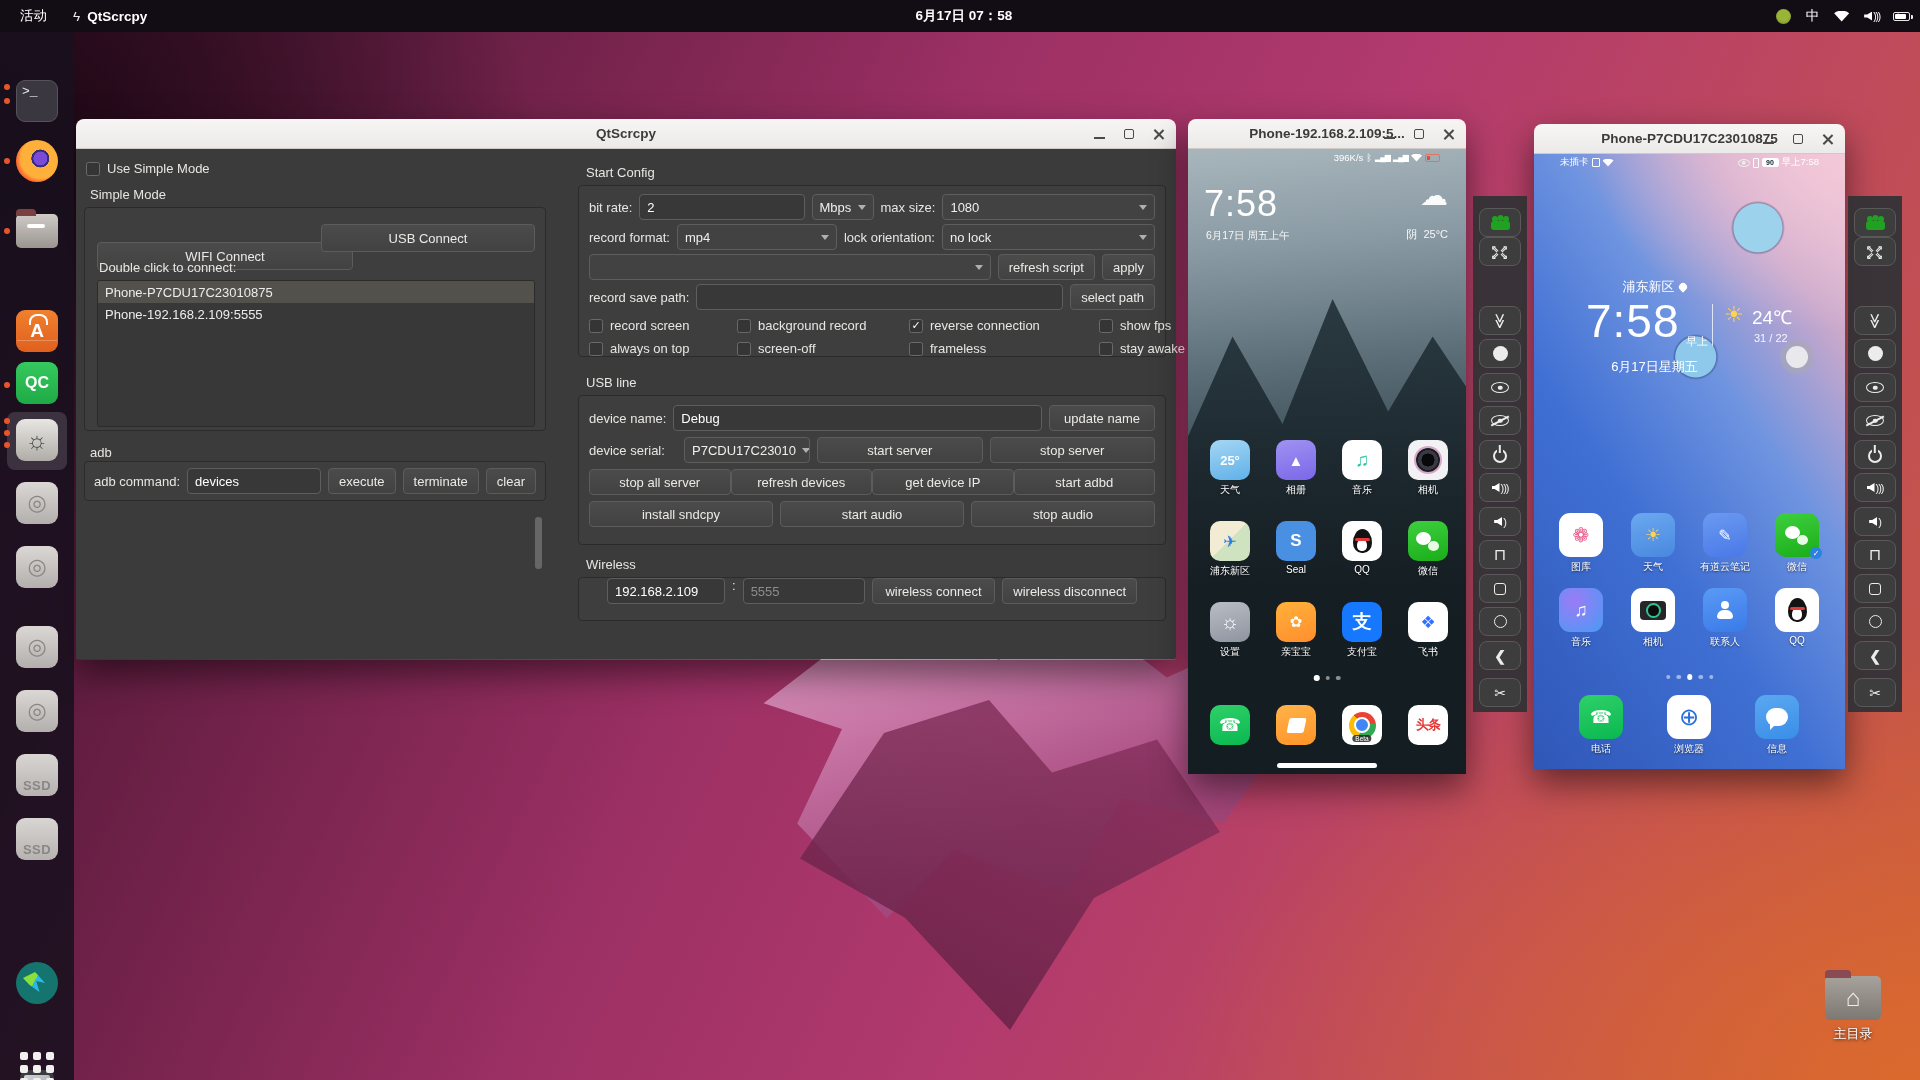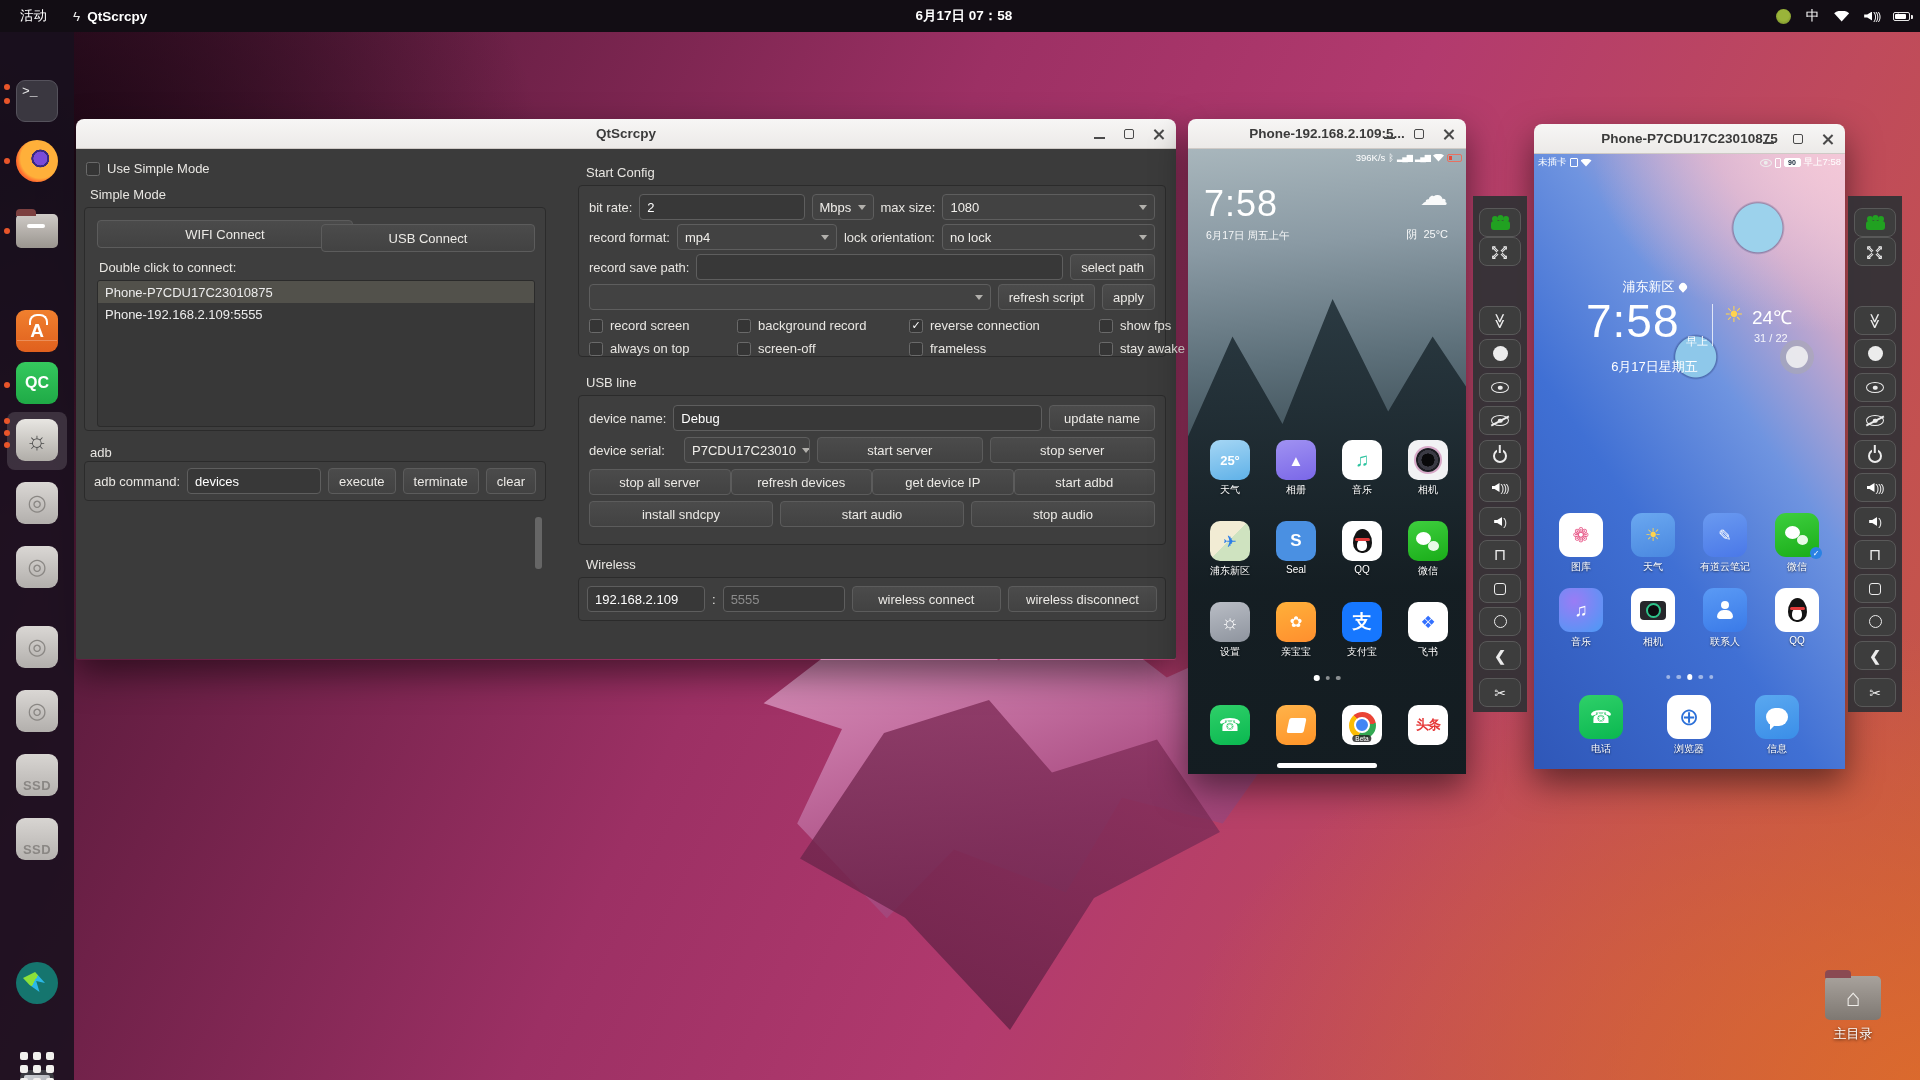--- a/index.html
+++ b/index.html
@@ -102,21 +102,21 @@
   #p1s .mount { position:absolute; inset:0;
     background:linear-gradient(#2e4049,#131c21 70%);
     clip-path:polygon(0 46%,16% 30%,34% 44%,52% 24%,72% 42%,88% 30%,100% 38%,100% 100%,0 100%); opacity:.92; }
   #phone2 { left:1534px; top:124px; width:311px; height:645px; }
   #p2s { width:311px; height:615px;
     background:
       radial-gradient(circle 26px at 72% 12%, #9cd2ec 0 24px, rgba(20,40,90,.35) 25px, transparent 27px),
       radial-gradient(circle 22px at 52% 33%, #8ec8ea 0 20px, rgba(20,40,90,.35) 21px, transparent 23px),
       radial-gradient(420px 300px at 100% 0%, rgba(244,200,216,.95), transparent 60%),
       linear-gradient(55deg,#2f57b8 0%,#4070d4 38%,#6f94e0 62%,#c8a8cc 82%,#eac4d4 100%); }
-  .statusbar { position:absolute; left:0; top:0; right:0; height:17px; display:flex; align-items:center; padding:0 4px; color:#fff; font-size:9.5px; gap:3px; }
+  .statusbar { position:absolute; left:0; top:0; right:0; height:17px; display:flex; align-items:center; padding:0 26px; color:#fff; font-size:9.5px; gap:3px; }
   .p-clock { color:#fff; }
   .mini { display:inline-block; }
   .sigbars { color:#fff; font-size:8px; letter-spacing:-1px; }
   .wifi-s { width:11px; height:8px; background:#fff; clip-path:polygon(50% 100%,0 26%,14% 12%,34% 3%,50% 0,66% 3%,86% 12%,100% 26%); }
   .bat-red { position:relative; width:15px; height:8px; border:1px solid #e87060; border-radius:2px; }
   .bat-red::before { content:""; position:absolute; left:1px; top:1px; bottom:1px; width:26%; background:#e84a3a; }
   .bat-90 { position:relative; width:17px; height:9px; border:1px solid #fff; border-radius:2px; background:#fff; color:#123; font-size:7px; display:flex; align-items:center; justify-content:center; font-weight:bold; }
   .simrect { width:8px; height:9px; border:1px solid #fff; border-radius:1px; }
 
   .app { position:absolute; width:44px; display:flex; flex-direction:column; align-items:center; }
@@ -293,21 +293,21 @@
       </span>
     </div>
     <div class="mw-body">
 
       <div class="frow" style="left:10px;top:12px">
         <span class="qcheck"></span>
         <span class="qlabel">Use Simple Mode</span>
       </div>
       <div class="qlabel" style="position:absolute;left:14px;top:38px">Simple Mode</div>
       <div class="qgroup" style="left:8px;top:58px;width:462px;height:224px">
-        <div class="qbtn" style="position:absolute;left:12px;top:12px;width:256px;height:28px">WIFI Connect</div>
+        <div class="qbtn" style="position:absolute;left:12px;top:34px;width:256px;height:28px">WIFI Connect</div>
         <div class="qbtn" style="position:absolute;left:236px;top:16px;width:214px;height:28px">USB Connect</div>
         <div class="qlabel" style="position:absolute;left:14px;top:52px">Double click to connect:</div>
         <div class="list" style="position:absolute;left:12px;top:72px;width:438px;height:147px">
           <div class="lrow sel">Phone-P7CDU17C23010875</div>
           <div class="lrow">Phone-192.168.2.109:5555</div>
         </div>
       </div>
       <div class="qlabel" style="position:absolute;left:14px;top:296px">adb</div>
       <div class="qgroup" style="left:8px;top:312px;width:462px;height:40px;display:flex;align-items:center;gap:7px;padding:0 9px">
         <span class="qlabel">adb command:</span>
@@ -339,31 +339,31 @@
               <span>mp4</span>
               <span class="arr"></span>
             </span>
           <span class="qlabel">lock orientation:</span>
           <span class="qsel" style="flex:1">
               <span>no lock</span>
               <span class="arr"></span>
             </span>
         </div>
         <div style="display:flex;align-items:center;gap:7px">
+          <span class="qsel" style="flex:1">
+              <span></span>
+              <span class="arr"></span>
+            </span>
+          <span class="qbtn">refresh script</span>
+          <span class="qbtn">apply</span>
+        </div>
+        <div style="display:flex;align-items:center;gap:7px">
           <span class="qlabel">record save path:</span>
           <span class="qinput" style="flex:1"></span>
           <span class="qbtn">select path</span>
-        </div>
-        <div style="display:flex;align-items:center;gap:7px">
-          <span class="qsel" style="flex:1">
-              <span></span>
-              <span class="arr"></span>
-            </span>
-          <span class="qbtn">refresh script</span>
-          <span class="qbtn">apply</span>
         </div>
         <div style="display:grid;grid-template-columns:148px 172px 190px 1fr;margin-top:4px;row-gap:8px">
           <span class="chkrow">
               <span class="qcheck"></span>
               <span class="qlabel">record screen</span>
             </span>
           <span class="chkrow">
               <span class="qcheck"></span>
               <span class="qlabel">background record</span>
             </span>
@@ -417,21 +417,21 @@
           <span class="qbtn" style="flex:1">start adbd</span>
         </div>
         <div style="display:flex;align-items:center;gap:7px">
           <span class="qbtn" style="flex:1">install sndcpy</span>
           <span class="qbtn" style="flex:1">start audio</span>
           <span class="qbtn" style="flex:1">stop audio</span>
         </div>
       </div>
 
       <div class="qlabel" style="position:absolute;left:510px;top:408px">Wireless</div>
-      <div class="qgroup" style="left:502px;top:428px;width:588px;height:44px;display:flex;align-items:center;gap:7px;padding:0 8px">
+      <div class="qgroup" style="left:502px;top:428px;width:588px;height:44px;display:flex;align-items:flex-start;gap:7px;padding:0 28px">
         <span class="qinput" style="width:118px">192.168.2.109</span>
         <span class="qlabel">:</span>
         <span class="qinput" style="width:122px;color:#8c8c8c">5555</span>
         <span class="qbtn" style="flex:1">wireless connect</span>
         <span class="qbtn" style="flex:1">wireless disconnect</span>
       </div>
     </div>
   </div>
 
   <div class="win" id="phone1">

